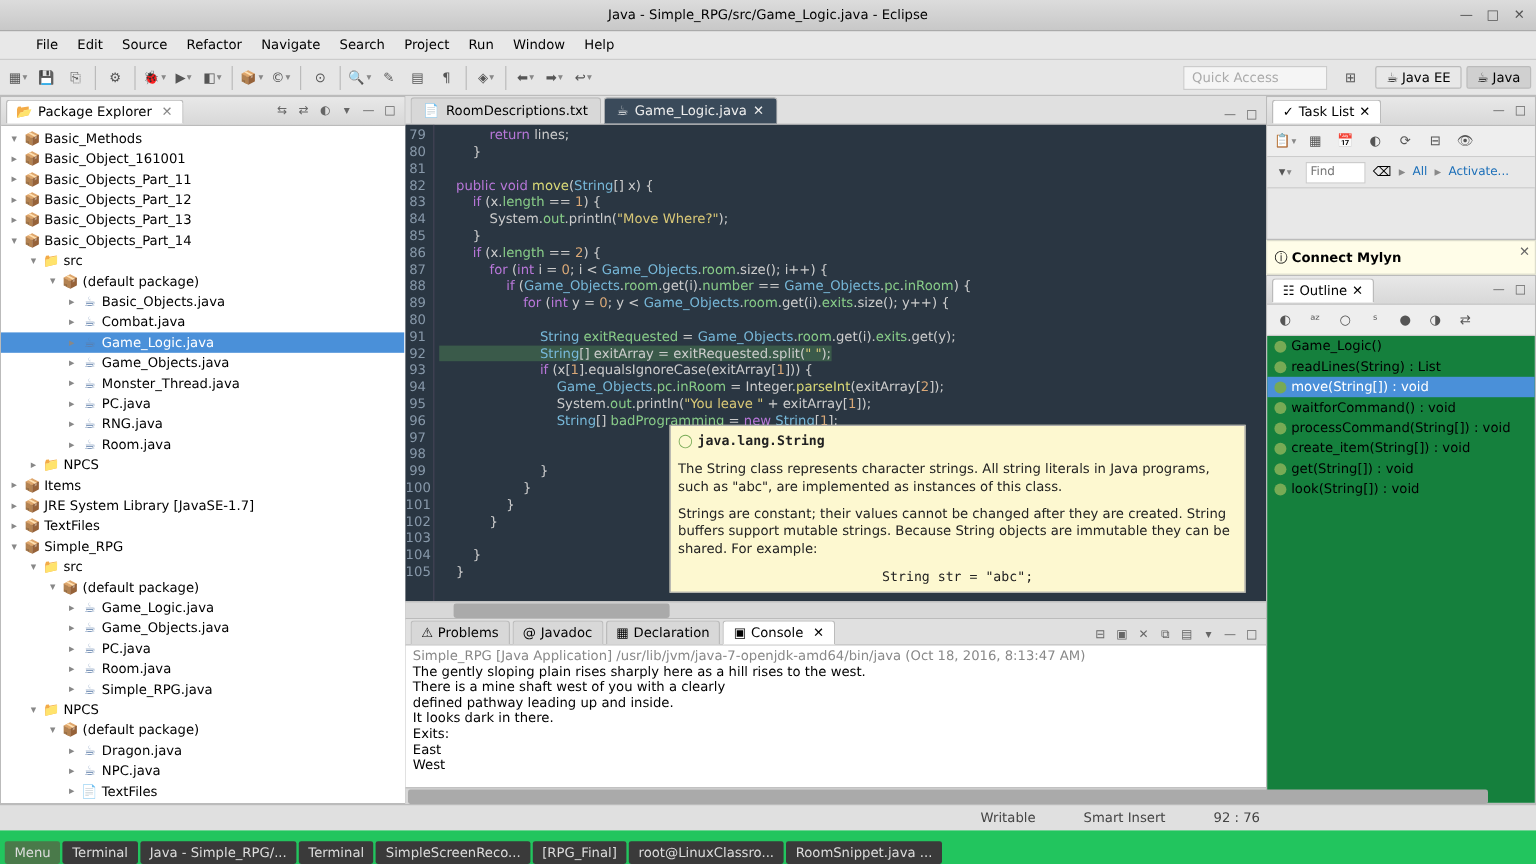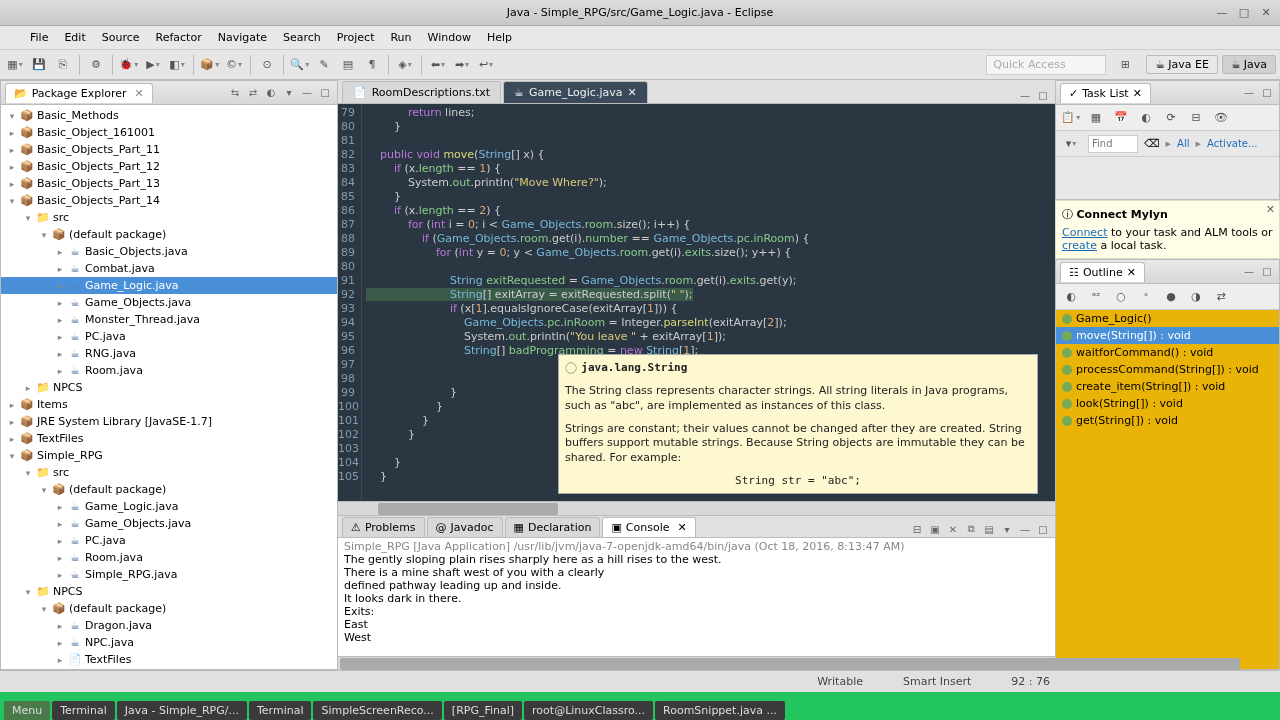--- a/index.html
+++ b/index.html
@@ -64,21 +64,21 @@
 .statusbar{height:22px;background:#e0e0e0;border-top:1px solid #bbb;display:flex;align-items:center;padding:0 10px;gap:40px;justify-content:flex-end;color:#444}
 .taskbar{height:28px;background:#22c55e;display:flex;align-items:flex-end;padding:0 4px;gap:2px;color:#ddd}
 .taskbar .tbi{padding:3px 8px;background:#3a3a3a;border-radius:2px;display:flex;align-items:center;gap:4px;cursor:pointer;font-size:11px}
 .taskbar .tbi.menu{background:#4a7a4a}
 .right{width:225px;display:flex;flex-direction:column}
 .tasklist{height:120px}
 .mylyn{background:#fffde8;border:1px solid #ddc;padding:6px;font-size:11px;position:relative}
 .mylyn a{color:#1a6eb8;text-decoration:underline;cursor:pointer}
 .mylyn .mx{position:absolute;right:4px;top:2px;cursor:pointer;color:#666}
 .outline{flex:1}
-.outline .olist{background:#eab308;flex:1;overflow:auto}
+.outline .olist{background:#15803d;flex:1;overflow:auto}
 .outline .oi{display:flex;align-items:center;height:17px;padding-left:6px;gap:4px;cursor:pointer}
 .outline .oi.sel{background:#4a90d9;color:#fff}
 .oc{width:10px;height:10px;border-radius:50%;background:#7a5;display:inline-block}
 .findbar{height:26px;display:flex;align-items:center;padding:0 4px;gap:6px;background:#e8e8e8;border-bottom:1px solid #ccc}
 .findbar input{width:50px;height:18px;border:1px solid #ccc;padding:0 3px;font-size:10px}
 .findbar .lnk{color:#1a6eb8;cursor:pointer;font-size:10px}
 .scrollh{height:14px;background:#d8d8d8;border-top:1px solid #bbb;position:relative}
 .scrollh .thumb{position:absolute;left:40px;width:180px;height:12px;top:1px;background:#aaa;border-radius:2px}
 </style>
 </head>
@@ -467,23 +467,20 @@
         <span style="color:#888">▸</span>
         <span class="lnk">All</span>
         <span style="color:#888">▸</span>
         <span class="lnk">Activate...</span>
       </div>
     </div>
     <div class="mylyn">
       <span>ⓘ</span>
       <b>Connect Mylyn</b>
       <span class="mx">✕</span>
-      <div style="margin-top:4px">
-        <a>Connect</a><span> to your task and ALM tools or </span><a>create</a><span> a local task.</span>
-      </div>
     </div>
     <div class="panel outline" style="flex:1">
       <div class="phead">
         <div class="ptab active">
           <span>☷</span>
           <span>Outline</span>
           <span>✕</span>
         </div>
         <div class="ptools">
           <span>—</span>
@@ -497,43 +494,47 @@
         <span class="tbtn">ˢ</span>
         <span class="tbtn">●</span>
         <span class="tbtn">◑</span>
         <span class="tbtn">⇄</span>
       </div>
       <div class="olist" id="olist">
           <div class="oi">
             <span class="oc"></span>
             <span>Game_Logic()</span>
           </div>
+          <div class="oi">
+            <span class="oc"></span>
+            <span>readLines(String) : List<string></string></span>
+          </div>
           <div class="oi sel">
             <span class="oc"></span>
             <span>move(String[]) : void</span>
           </div>
           <div class="oi">
             <span class="oc"></span>
             <span>waitforCommand() : void</span>
           </div>
           <div class="oi">
             <span class="oc"></span>
             <span>processCommand(String[]) : void</span>
           </div>
           <div class="oi">
             <span class="oc"></span>
             <span>create_item(String[]) : void</span>
           </div>
           <div class="oi">
             <span class="oc"></span>
+            <span>get(String[]) : void</span>
+          </div>
+          <div class="oi">
+            <span class="oc"></span>
             <span>look(String[]) : void</span>
-          </div>
-          <div class="oi">
-            <span class="oc"></span>
-            <span>get(String[]) : void</span>
           </div>
         </div>
     </div>
   </div>
 </div>
 
 <div class="statusbar">
   <span>Writable</span>
   <span>Smart Insert</span>
   <span>92 : 76</span>

